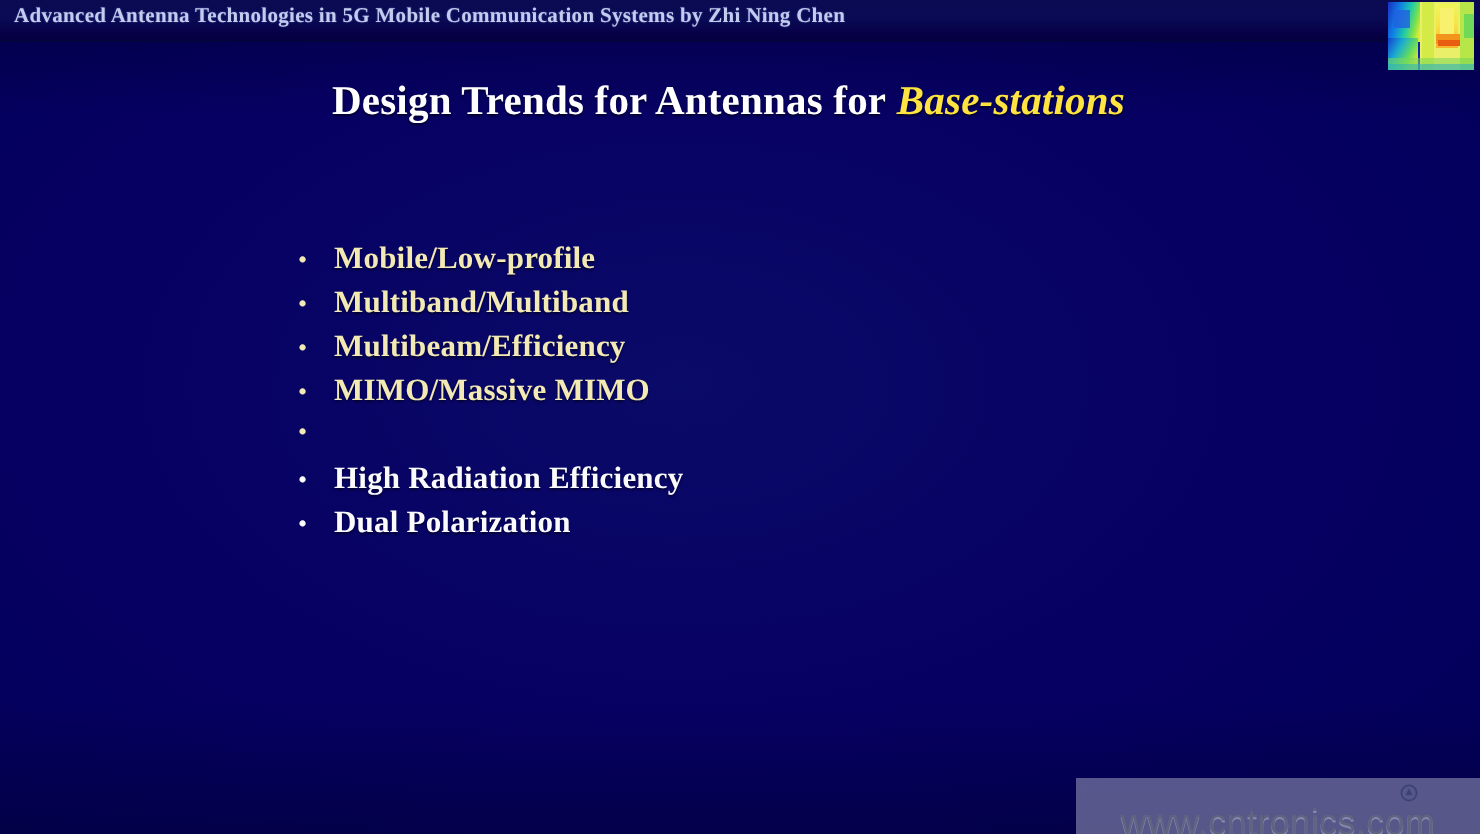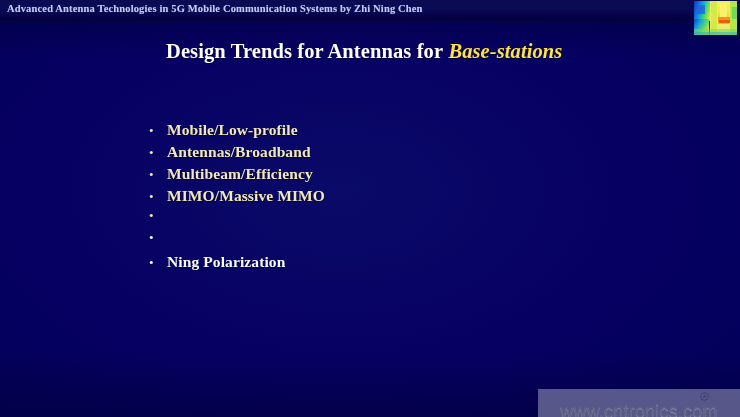--- a/index.html
+++ b/index.html
@@ -214,44 +214,45 @@
 
   <div class="bullets">
 
     <div class="bullet-row tone-yellow">
       <span class="bullet-dot">•</span>
       <span class="bullet-text">Mobile/Low-profile</span>
     </div>
 
     <div class="bullet-row tone-yellow">
       <span class="bullet-dot">•</span>
-      <span class="bullet-text">Antennas/Broadband</span>
+      <span class="bullet-text">Multiband/Multiband</span>
     </div>
 
     <div class="bullet-row tone-yellow">
       <span class="bullet-dot">•</span>
       <span class="bullet-text">Multibeam/Efficiency</span>
     </div>
 
     <div class="bullet-row tone-yellow">
       <span class="bullet-dot">•</span>
       <span class="bullet-text">MIMO/Massive MIMO</span>
     </div>
 
     <div class="bullet-row tone-yellow">
       <span class="bullet-dot">•</span>
     </div>
 
     <div class="bullet-row tone-white">
       <span class="bullet-dot">•</span>
+      <span class="bullet-text">High Radiation Efficiency</span>
     </div>
 
     <div class="bullet-row tone-white">
       <span class="bullet-dot">•</span>
-      <span class="bullet-text">Ning Polarization</span>
+      <span class="bullet-text">Dual Polarization</span>
     </div>
 
   </div>
 
   <div class="watermark">
     <span class="watermark-text">www.cntronics.com</span>
     <svg class="watermark-badge" viewBox="0 0 10 10" xmlns="http://www.w3.org/2000/svg">
       <circle cx="5" cy="5" r="4.2" fill="none" stroke="#3a4470" stroke-width="1"></circle>
       <path d="M3 6.2 L5 2.4 L7 6.2 Z" fill="#3a4470"></path>
     </svg>

